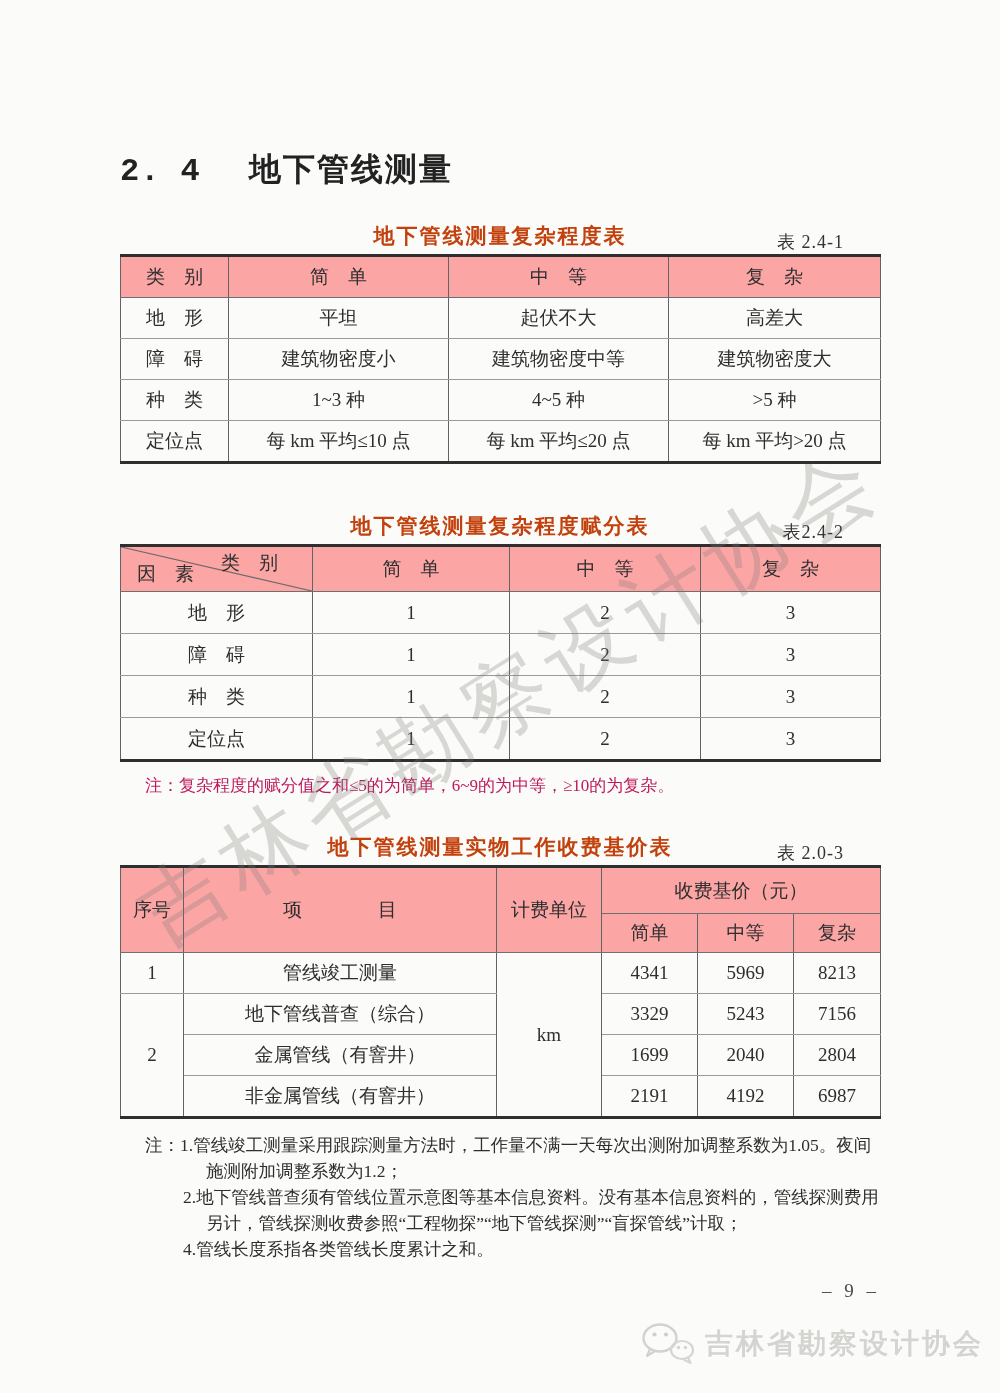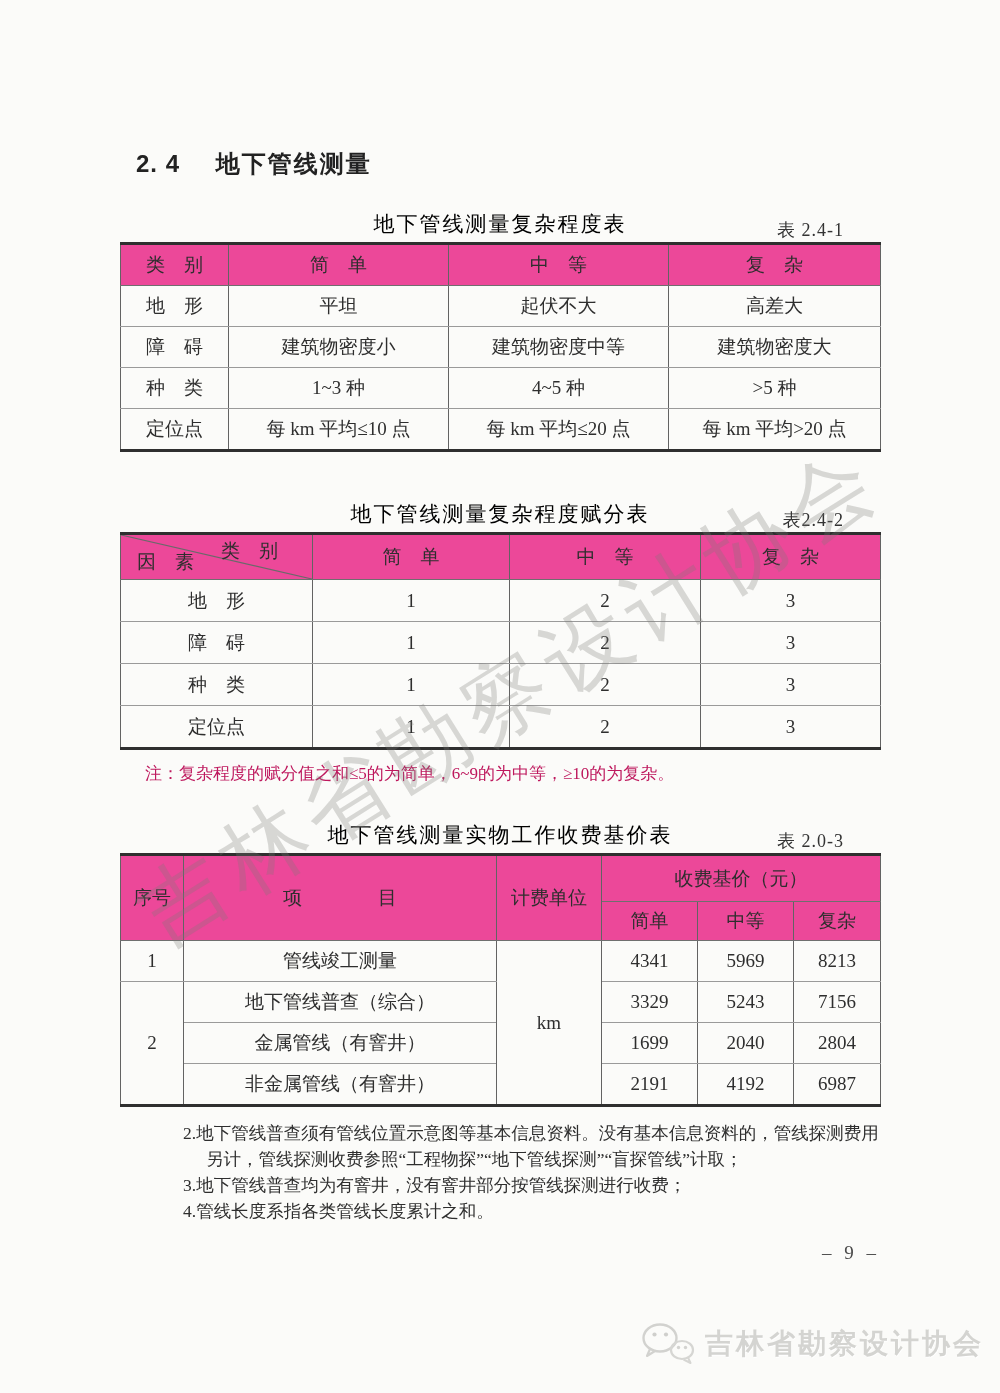--- a/index.html
+++ b/index.html
@@ -9,56 +9,56 @@
     margin:0 auto;
     background:#fbfbf9;
     overflow:hidden;
     font-family:"Liberation Serif","DejaVu Serif",serif;
     color:#2e2e2e;
   }
   .content{position:absolute;left:120px;top:0;width:760px;z-index:1;}
 
   
   .heading{
-    margin:148px 0 0 16px;
-    font-family:Liberation Sans, sans-serif;
-    font-weight:bold;font-size:24px;color:#222;letter-spacing:1px;
+    margin:148px 0 0 0;
+    font-family:Liberation Mono, monospace;
+    font-weight:bold;font-size:32px;color:#222;letter-spacing:1px;
   }
   .heading .h-title{margin-left:28px;letter-spacing:2px;}
 
   
   .caption{position:relative;height:34px;}
   .cap-1{margin-top:22px;}
   .cap-2{margin-top:40px;}
   .cap-3{margin-top:28px;}
   .cap-title{
     text-align:center;
     font-family:"Liberation Sans","DejaVu Sans",sans-serif;
-    font-weight:normal;font-size:21px;color:#000000;letter-spacing:2px;
+    font-weight:bold;font-size:21px;color:#c2410c;letter-spacing:2px;
     padding-top:8px;
   }
   .cap-label{
     position:absolute;right:36px;bottom:-6px;
     font-size:18px;color:#333;letter-spacing:1px;
   }
 
   
   table{
     border-collapse:collapse;width:760px;table-layout:fixed;
     margin-top:6px;
     font-size:19px;text-align:center;color:#2e2e2e;
     border-top:3px solid #2f2f2f;border-bottom:3px solid #2f2f2f;
   }
   td{
     border-left:1px solid #636363;border-right:1px solid #636363;
     border-top:1px solid #9a9a9a;border-bottom:1px solid #9a9a9a;
     padding:0 4px;vertical-align:middle;
     overflow:hidden;
   }
-  thead td{background:#ec4899;border-bottom:1px solid #6f6f6f;}
+  thead td{background:#fca5a5;border-bottom:1px solid #6f6f6f;}
   .t1 thead td{height:40px;} .t1 tbody td{height:40px;}
   .t2 thead td{height:44px;} .t2 tbody td{height:41px;}
   .t3 .hrow1 td{height:45px;} .t3 .hrow2 td{height:38px;}
   .t3 tbody td{height:40px;}
 
   
   .diag{position:relative;padding:0;}
   .diag svg{position:absolute;left:0;top:0;width:100%;height:100%;display:block;}
   .diag .corner-top{position:absolute;top:3px;right:34px;font-size:19px;}
   .diag .corner-bot{position:absolute;bottom:4px;left:16px;font-size:19px;}
@@ -268,23 +268,24 @@
         <tr>
           <td>非金属管线（有窨井）</td>
           <td>2191</td>
           <td>4192</td>
           <td>6987</td>
         </tr>
       </tbody>
     </table>
 
     <div class="notes">
+      <div class="nl-0">注：1.管线竣工测量采用跟踪测量方法时，工作量不满一天每次出测附加调整系数为1.05。夜间</div>
+      <div class="nl-1">施测附加调整系数为1.2；</div>
       <div class="nl-2">2.地下管线普查须有管线位置示意图等基本信息资料。没有基本信息资料的，管线探测费用</div>
       <div class="nl-1">另计，管线探测收费参照“工程物探”“地下管线探测”“盲探管线”计取；</div>
-      <div class="nl-2">3.地下管线普查均为有窨井，没有窨井部分按管线探测进行收费；</div>
       <div class="nl-2">4.管线长度系指各类管线长度累计之和。</div>
     </div>
 
     <div class="pagenum">– 9 –</div>
 
   </div>
 
   <div class="footer-brand">
     <svg width="56" height="44" viewBox="0 0 56 44">
       <ellipse cx="20" cy="16" rx="16.5" ry="13.5" fill="none" stroke="#d2d2cf" stroke-width="2.4"></ellipse>

